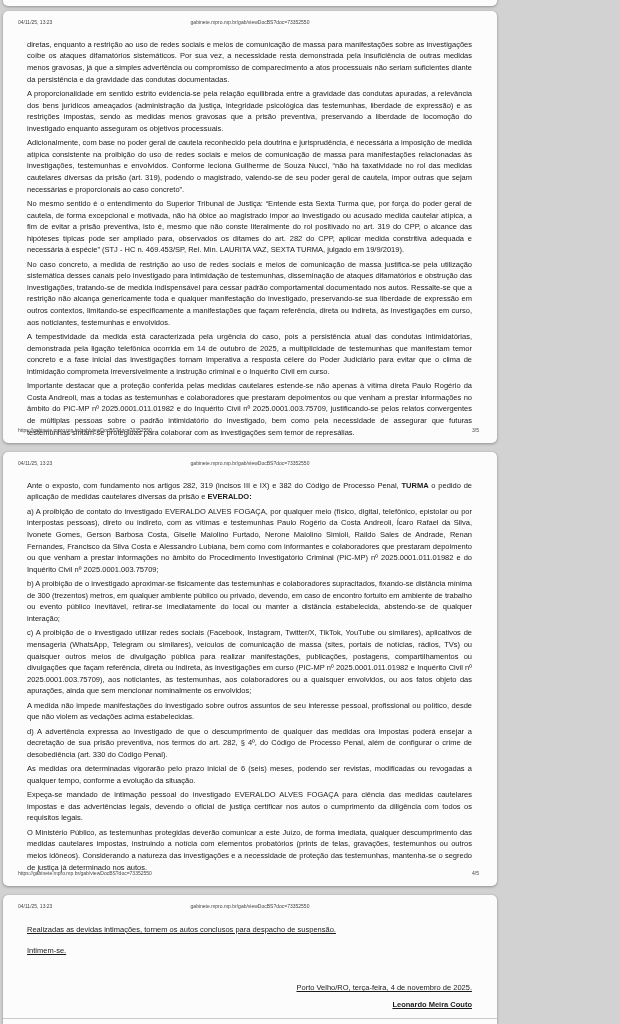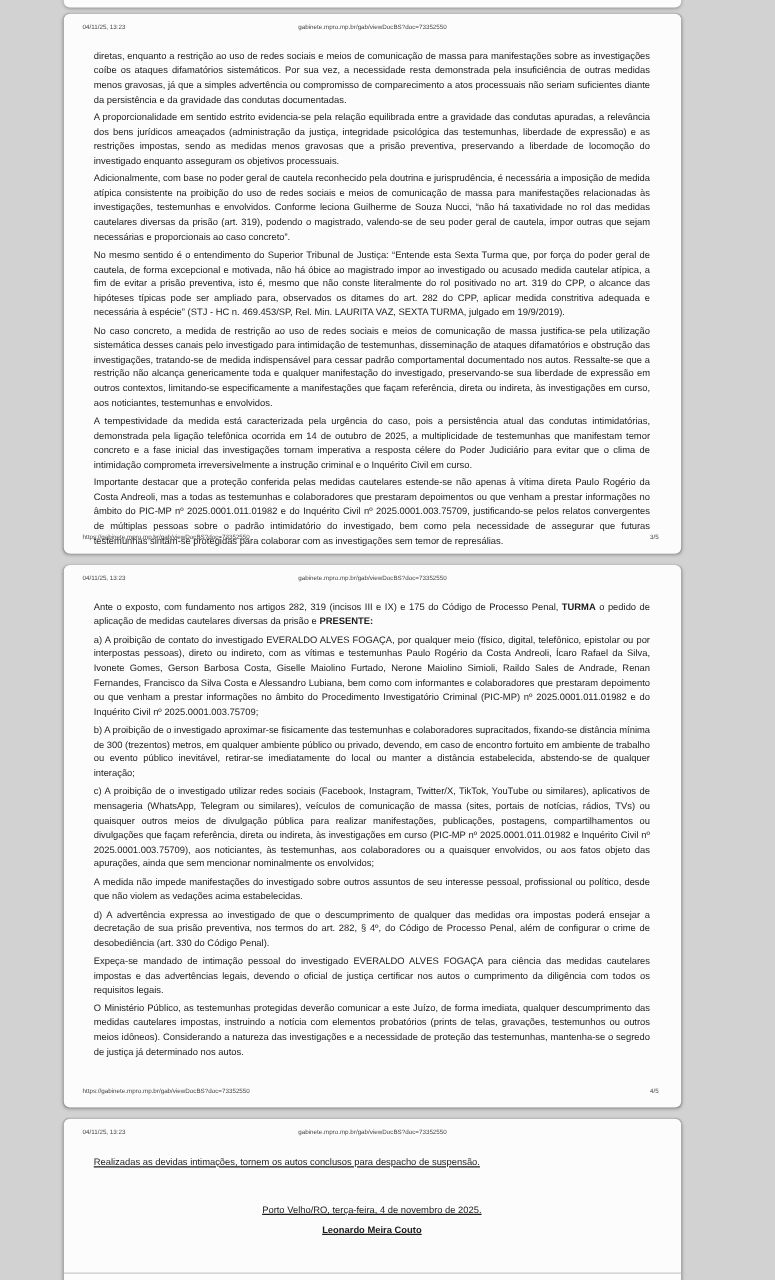--- a/index.html
+++ b/index.html
@@ -1,24 +1,24 @@
 <!DOCTYPE html>
 <html><head>
 <meta charset="utf-8">
 <style>
   html,body{margin:0;padding:0;width:620px;height:1024px;overflow:hidden;background:#d2d2d2;}
-  .canvas{position:relative;width:500px;height:1024px;background:#d2d2d2;font-family:"Liberation Sans","DejaVu Sans",sans-serif;margin-left:48px;}
+  .canvas{position:relative;width:500px;height:1024px;background:#d2d2d2;font-family:"Liberation Sans","DejaVu Sans",sans-serif;}
   .page{position:absolute;left:3px;right:3px;background:#fcfcfc;border-radius:5px;box-shadow:0 1px 3px rgba(0,0,0,.30),0 0 1px rgba(0,0,0,.18);}
   .prev-strip{position:absolute;top:-7px;left:3px;right:3px;height:13px;background:#fcfcfc;border-radius:5px;box-shadow:0 1px 3px rgba(0,0,0,.30);}
   .page-header{position:relative;height:15px;padding-top:8px;font-size:5px;line-height:6px;color:#454545;}
   .hdr-date{position:absolute;left:15px;top:8px;white-space:nowrap;}
   .hdr-url{display:block;text-align:center;}
   .page-body{padding:2px 25px 0 24px;font-size:7.5px;line-height:11.6px;color:#1b1b1b;}
   .para{margin:2.8px 0 0;text-align:justify;}
-  .para.center{text-align:center;}
+  .para.center{text-align:right;}
   .sp-lg{margin-top:26px !important;}
   .sp-sm{margin-top:5px !important;}
   .b{font-weight:bold;}
   .i{}
   .page-body.roomy .para{margin-top:9px;text-decoration:underline;}
   .page-body.roomy .para:first-child{margin-top:4px;}
   .page-footer{position:absolute;left:15px;right:18px;bottom:10px;display:flex;justify-content:space-between;font-size:5px;color:#454545;}
   .sig-rule{position:absolute;top:123px;left:0;right:0;height:1px;background:#c9c9c9;}
 </style>
 </head>
@@ -47,41 +47,43 @@
       <span>3/5</span>
     </div>
   </section>
 
   <section class="page" style="top:452px;height:434px;">
     <div class="page-header">
       <span class="hdr-date">04/11/25, 13:23</span>
       <span class="hdr-url">gabinete.mpro.mp.br/gab/viewDocBS?doc=73352550</span>
     </div>
     <div class="page-body">
-        <p class="para"><span>Ante o exposto, com fundamento nos artigos 282, 319 (incisos III e IX) e 175 do Código de Processo Penal, </span><span class="b">TURMA</span><span> o pedido de aplicação de medidas cautelares diversas da prisão e </span><span class="b">PRESENTE:</span></p>
+        <p class="para"><span>Ante o exposto, com fundamento nos artigos 282, 319 (incisos III e IX) e 382 do Código de Processo Penal, </span><span class="b">TURMA</span><span> o pedido de aplicação de medidas cautelares diversas da prisão e </span><span class="b">EVERALDO:</span></p>
         <p class="para"><span>a) A proibição de contato do investigado EVERALDO ALVES FOGAÇA, por qualquer meio (físico, digital, telefônico, epistolar ou por interpostas pessoas), direto ou indireto, com as vítimas e testemunhas Paulo Rogério da Costa Andreoli, Ícaro Rafael da Silva, Ivonete Gomes, Gerson Barbosa Costa, Giselle Maiolino Furtado, Nerone Maiolino Simioli, Raildo Sales de Andrade, Renan Fernandes, Francisco da Silva Costa e Alessandro Lubiana, bem como com informantes e colaboradores que prestaram depoimento ou que venham a prestar informações no âmbito do Procedimento Investigatório Criminal (PIC-MP) nº 2025.0001.011.01982 e do Inquérito Civil nº 2025.0001.003.75709;</span></p>
         <p class="para"><span>b) A proibição de o investigado aproximar-se fisicamente das testemunhas e colaboradores supracitados, fixando-se distância mínima de 300 (trezentos) metros, em qualquer ambiente público ou privado, devendo, em caso de encontro fortuito em ambiente de trabalho ou evento público inevitável, retirar-se imediatamente do local ou manter a distância estabelecida, abstendo-se de qualquer interação;</span></p>
         <p class="para"><span>c) A proibição de o investigado utilizar redes sociais (Facebook, Instagram, Twitter/X, TikTok, YouTube ou similares), aplicativos de mensageria (WhatsApp, Telegram ou similares), veículos de comunicação de massa (sites, portais de notícias, rádios, TVs) ou quaisquer outros meios de divulgação pública para realizar manifestações, publicações, postagens, compartilhamentos ou divulgações que façam referência, direta ou indireta, às investigações em curso (PIC-MP nº 2025.0001.011.01982 e Inquérito Civil nº 2025.0001.003.75709), aos noticiantes, às testemunhas, aos colaboradores ou a quaisquer envolvidos, ou aos fatos objeto das apurações, ainda que sem mencionar nominalmente os envolvidos;</span></p>
         <p class="para"><span>A medida não impede manifestações do investigado sobre outros assuntos de seu interesse pessoal, profissional ou político, desde que não violem as vedações acima estabelecidas.</span></p>
         <p class="para"><span>d) A advertência expressa ao investigado de que o descumprimento de qualquer das medidas ora impostas poderá ensejar a decretação de sua prisão preventiva, nos termos do art. 282, § 4º, do Código de Processo Penal, além de configurar o crime de desobediência (art. 330 do Código Penal).</span></p>
+        <p class="para"><span>As medidas ora determinadas vigorarão pelo prazo inicial de 6 (seis) meses, podendo ser revistas, modificadas ou revogadas a qualquer tempo, conforme a evolução da situação.</span></p>
         <p class="para"><span>Expeça-se mandado de intimação pessoal do investigado EVERALDO ALVES FOGAÇA para ciência das medidas cautelares impostas e das advertências legais, devendo o oficial de justiça certificar nos autos o cumprimento da diligência com todos os requisitos legais.</span></p>
         <p class="para"><span>O Ministério Público, as testemunhas protegidas deverão comunicar a este Juízo, de forma imediata, qualquer descumprimento das medidas cautelares impostas, instruindo a notícia com elementos probatórios (prints de telas, gravações, testemunhos ou outros meios idôneos). Considerando a natureza das investigações e a necessidade de proteção das testemunhas, mantenha-se o segredo de justiça já determinado nos autos.</span></p>
       </div>
     <div class="page-footer">
       <span>https://gabinete.mpro.mp.br/gab/viewDocBS?doc=73352550</span>
       <span>4/5</span>
     </div>
   </section>
 
   <section class="page" style="top:895px;height:165px;border-bottom-left-radius:0;border-bottom-right-radius:0;">
     <div class="page-header">
       <span class="hdr-date">04/11/25, 13:23</span>
       <span class="hdr-url">gabinete.mpro.mp.br/gab/viewDocBS?doc=73352550</span>
     </div>
     <div class="page-body roomy">
         <p class="para"><span>Realizadas as devidas intimações, tornem os autos conclusos para despacho de suspensão.</span></p>
+        <p class="para"><span>Intimem-se.</span></p>
         <p class="para center sp-lg"><span>Porto Velho/RO, terça-feira, 4 de novembro de 2025.</span></p>
         <p class="para center sp-sm"><span class="b">Leonardo Meira Couto</span></p>
       </div>
     <div class="sig-rule"></div>
   </section>
 
 </div>
 
 </body></html>

